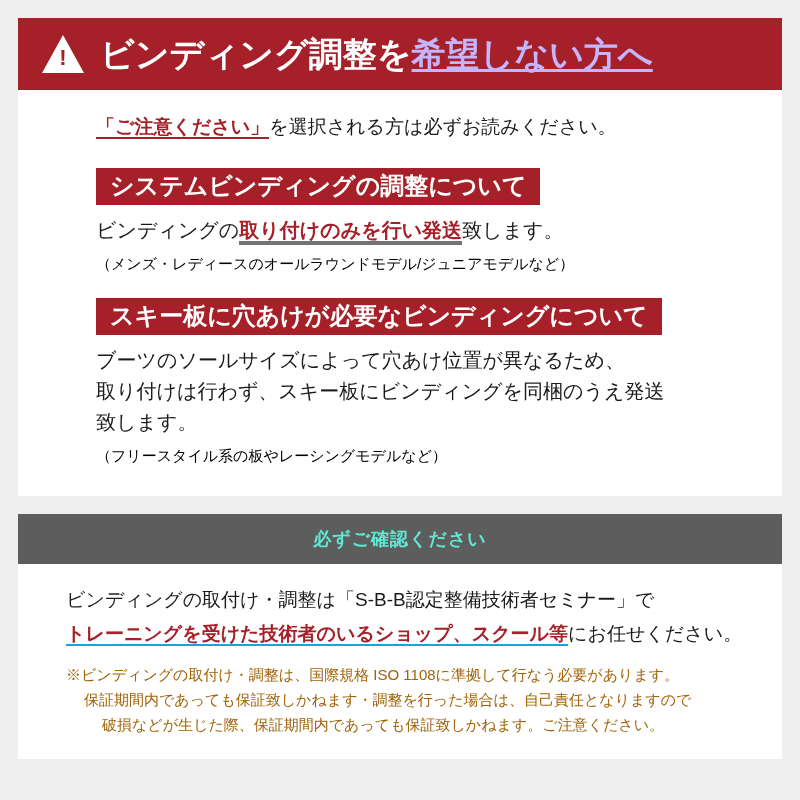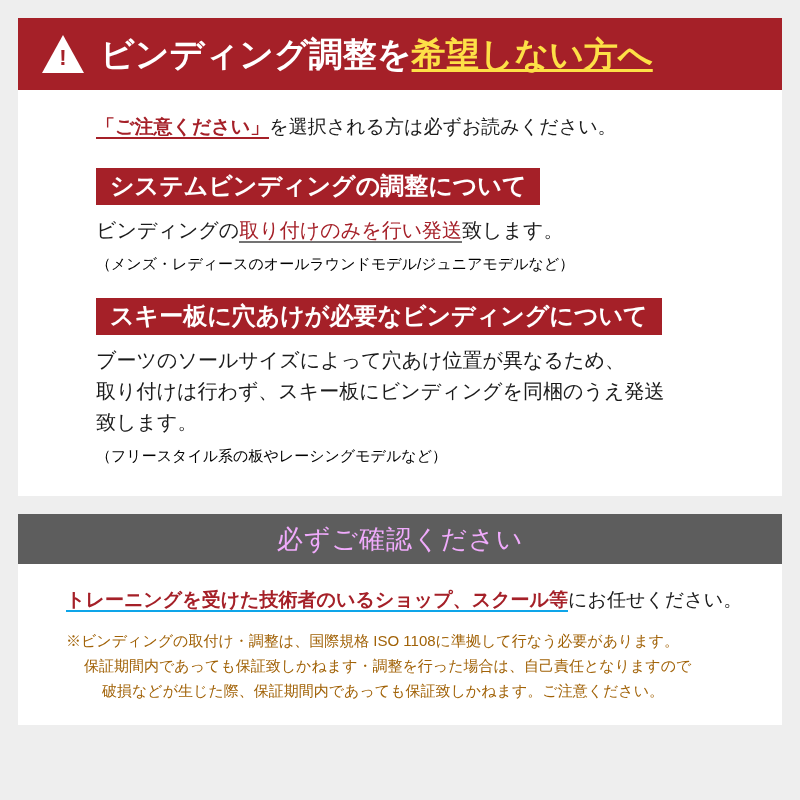--- a/index.html
+++ b/index.html
@@ -66,21 +66,21 @@
   }
   .header-title {
     color: #ffffff;
     font-size: 34px;
     font-weight: bold;
     letter-spacing: 0px;
     white-space: nowrap;
     line-height: 38px;
   }
   .header-title .hl {
-    color: #fde047;
+    color: #c4b5fd;
     text-decoration: underline;
     text-decoration-thickness: 3px;
     text-underline-offset: 3px;
   }
 
   .panel-one-body {
     padding: 22px 30px 28px 30px;
   }
 
   .lead {
@@ -113,22 +113,22 @@
 
   .body-line {
     font-size: 20px;
     color: #1a1a1a;
     margin: 0 0 2px 0;
     padding-left: 48px;
     line-height: 31px;
   }
   .body-line .u-red {
     color: #a52028;
-    font-weight: normal;
-    border-bottom: 2px solid #737373;
+    font-weight: bold;
+    border-bottom: 4px solid #737373;
   }
   .note {
     font-size: 15px;
     color: #000000;
     margin: 6px 0 0 0;
     padding-left: 48px;
     line-height: 24px;
   }
   .para {
     font-size: 20px;
@@ -144,23 +144,23 @@
     margin-top: 18px;
   }
   .header-gray {
     background: #5d5d5d;
     height: 50px;
     display: flex;
     align-items: center;
     justify-content: center;
   }
   .header-gray .t {
-    color: #f0abfc;
-    font-size: 26px;
-    font-weight: normal;
+    color: #5eead4;
+    font-size: 18px;
+    font-weight: bold;
     letter-spacing: 1px;
     line-height: 30px;
   }
   .panel-two-body {
     padding: 20px 30px 22px 30px;
   }
   .p2-line {
     font-size: 19px;
     color: #1a1a1a;
     padding-left: 18px;
@@ -226,20 +226,21 @@
       <p class="note">（フリースタイル系の板やレーシングモデルなど）</p>
 
     </div>
   </div>
 
   <div class="panel-two">
     <div class="header-gray">
       <div class="t">必ずご確認ください</div>
     </div>
     <div class="panel-two-body">
+      <p class="p2-line">ビンディングの取付け・調整は「S-B-B認定整備技術者セミナー」で</p>
       <p class="p2-line">
         <span class="u-red">トレーニングを受けた技術者のいるショップ、スクール等</span><span>にお任せください。</span>
       </p>
       <div class="fineprint">
         <div>※ビンディングの取付け・調整は、国際規格 ISO 1108に準拠して行なう必要があります。</div>
         <div class="indent1">保証期間内であっても保証致しかねます・調整を行った場合は、自己責任となりますので</div>
         <div class="indent2">破損などが生じた際、保証期間内であっても保証致しかねます。ご注意ください。</div>
       </div>
     </div>
   </div>

